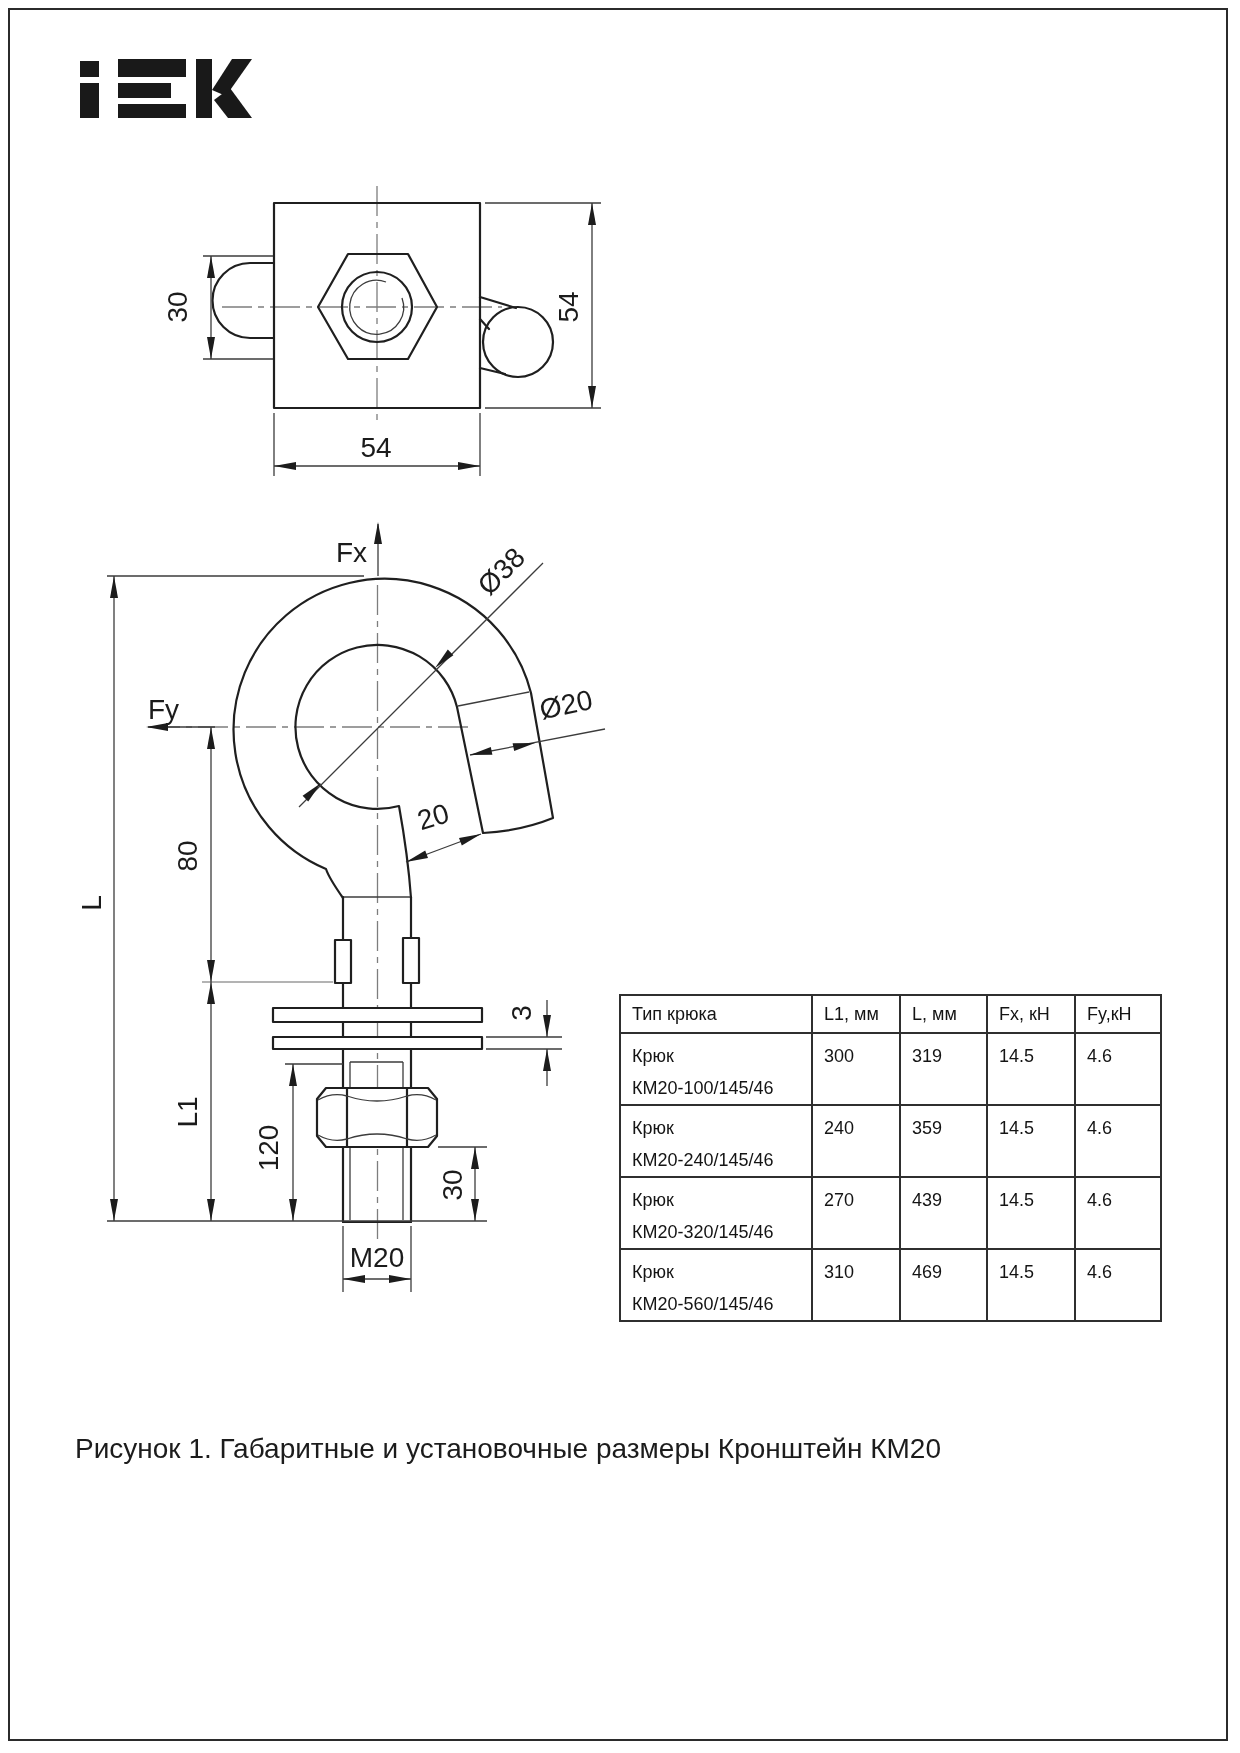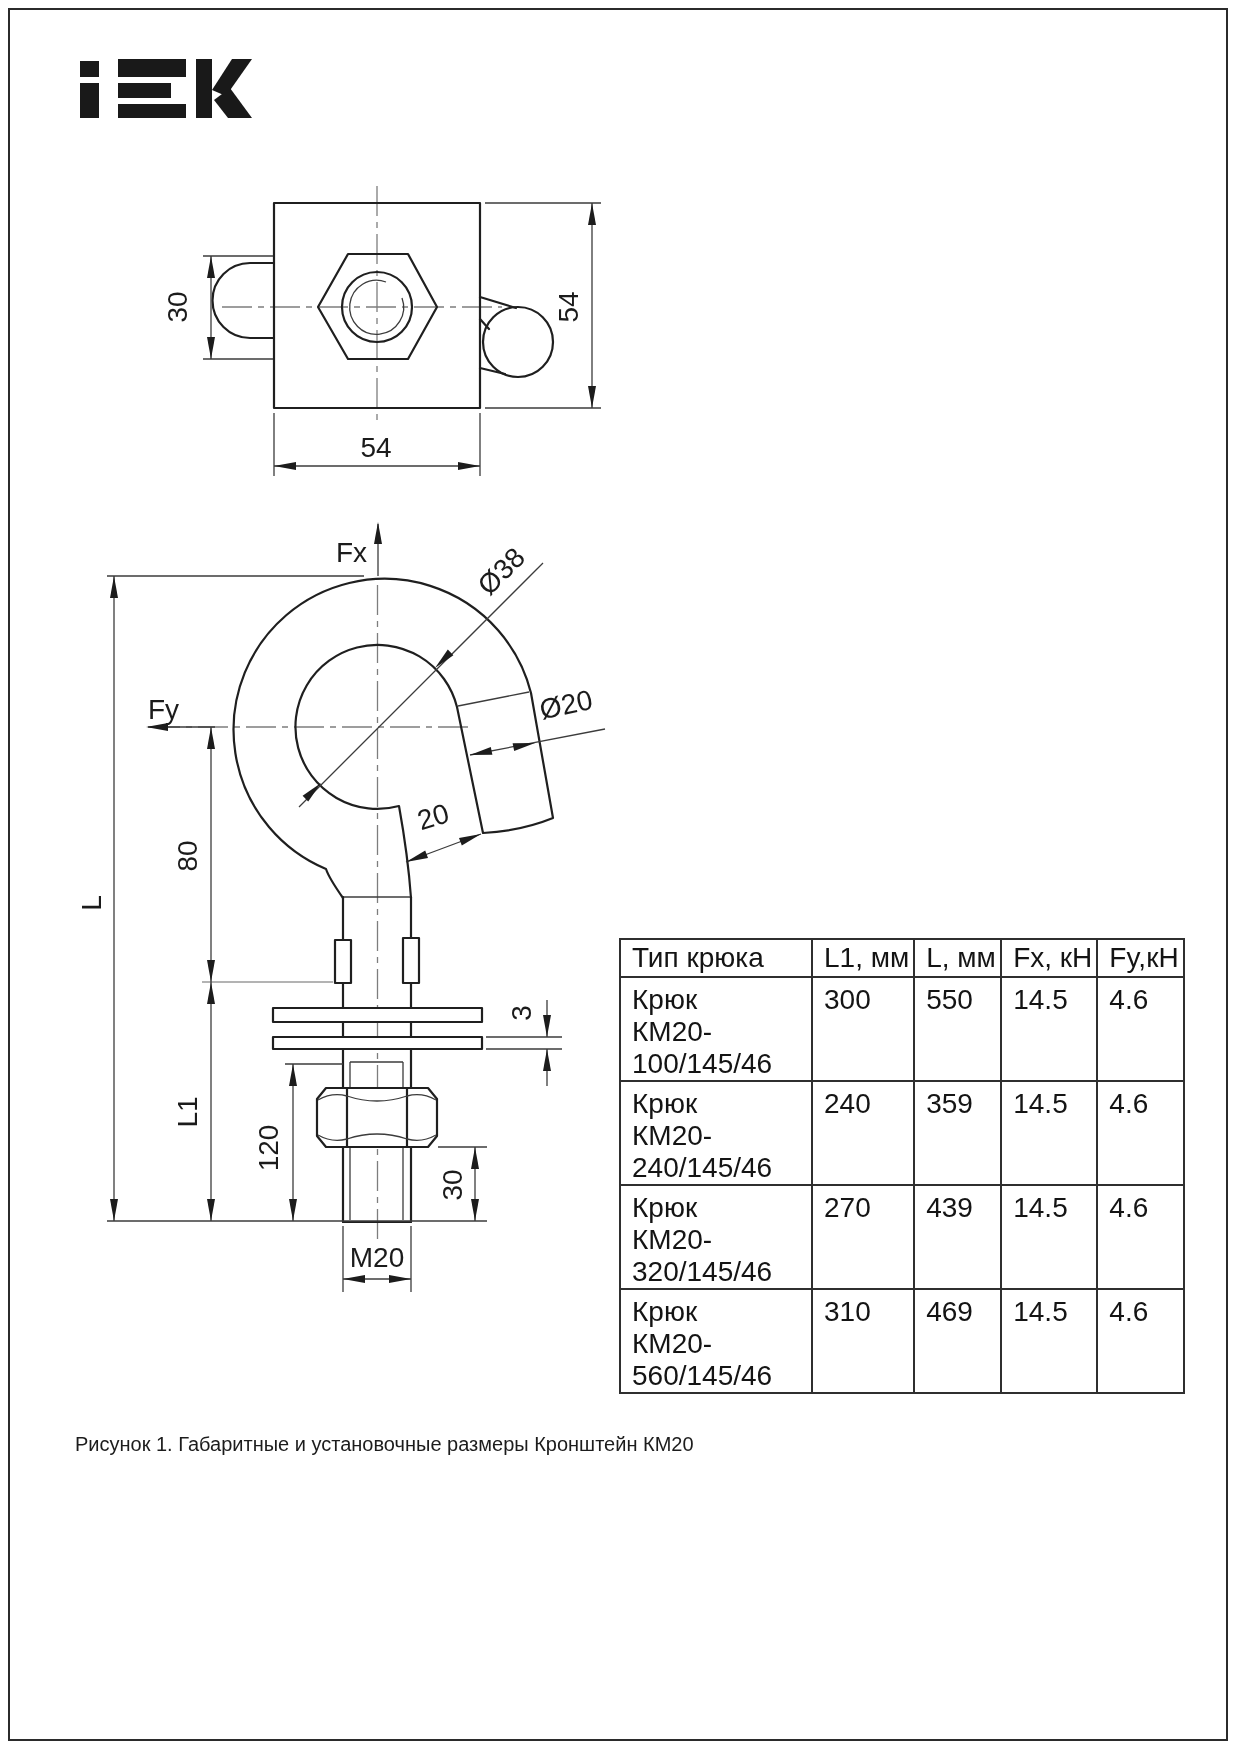--- a/index.html
+++ b/index.html
@@ -9,27 +9,27 @@
          border:2px solid #2b2b2b;box-sizing:border-box;pointer-events:none;}
   .logo{position:absolute;left:78px;top:56px;}
   .drawing{position:absolute;left:0;top:0;}
   .ln2{fill:none;stroke:#1f1f1f;stroke-width:2.2;stroke-linecap:round;stroke-linejoin:round;}
   .ln2f{fill:#ffffff;stroke:#1f1f1f;stroke-width:2.2;stroke-linejoin:round;}
   .ln1{fill:none;stroke:#3c3c3c;stroke-width:1.3;stroke-linecap:butt;}
   .cl{fill:none;stroke:#7d7d7d;stroke-width:1.3;stroke-dasharray:30 6 6 6;}
   .clg{fill:none;stroke:#9a9a9a;stroke-width:1.6;}
   .ar{fill:#1c1c1c;stroke:none;}
   .dim{font-size:28px;fill:#1b1b1b;}
-  .spec{position:absolute;left:619px;top:938px;border-collapse:collapse;table-layout:fixed;
-        font-size:28px;color:#141414;background:#fff;}
+  .spec{position:absolute;left:619px;top:994px;border-collapse:collapse;table-layout:fixed;
+        font-size:18px;color:#141414;background:#fff;}
   .spec th,.spec td{border:2px solid #2f2f2f;font-weight:400;text-align:left;
         padding:6px 4px 0 11px;vertical-align:top;line-height:32px;}
   .spec th{vertical-align:middle;height:36px;padding-top:0;padding-bottom:0;white-space:nowrap;}
   .spec td{height:63px;margin-top:27px;}
-  .caption{position:absolute;left:75px;top:1433px;font-size:20px;color:#1c1c1c;}
+  .caption{position:absolute;left:75px;top:1433px;font-size:28px;color:#1c1c1c;}
 </style>
 </head>
 <body>
 
 <div class="page">
   <div class="frame"></div>
 
   <svg class="logo" width="185" height="68" viewBox="0 0 185 68">
     <g fill="#191919">
       <rect x="2" y="5" width="19" height="16"></rect>
@@ -174,21 +174,21 @@
         <th>Fy,кН</th>
       </tr>
     </thead>
     <tbody>
       <tr>
         <td>
           <span style="display:block">Крюк</span>
           <span style="display:block">КМ20-100/145/46</span>
         </td>
         <td>300</td>
-        <td>550</td>
+        <td>319</td>
         <td>14.5</td>
         <td>4.6</td>
       </tr>
       <tr>
         <td>
           <span style="display:block">Крюк</span>
           <span style="display:block">КМ20-240/145/46</span>
         </td>
         <td>240</td>
         <td>359</td>

